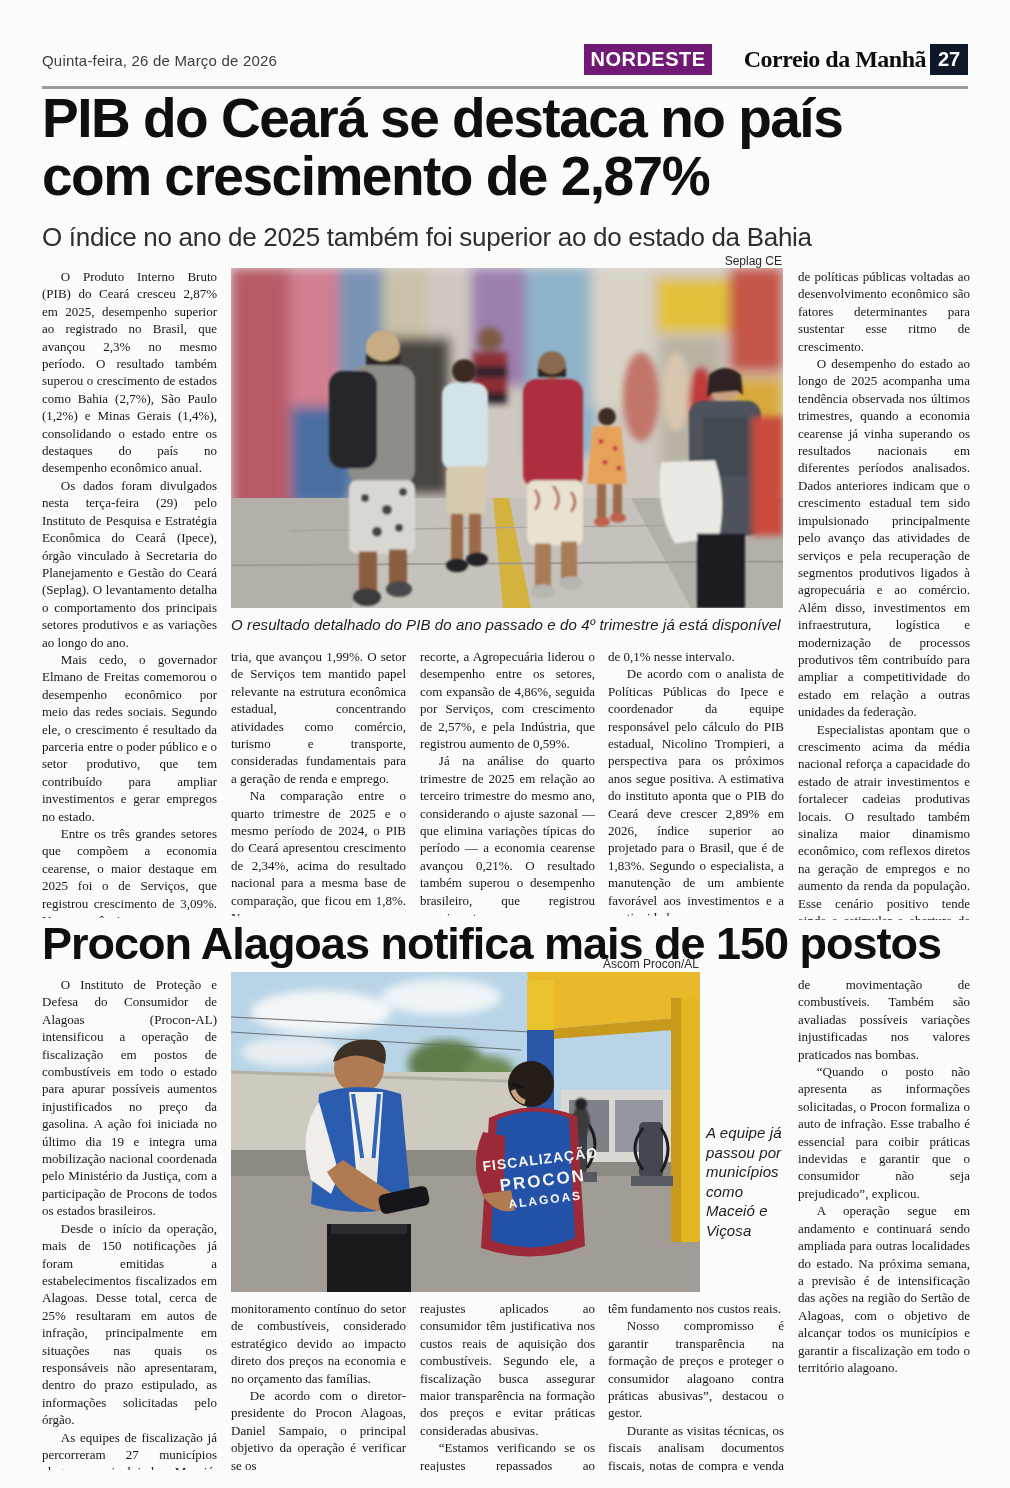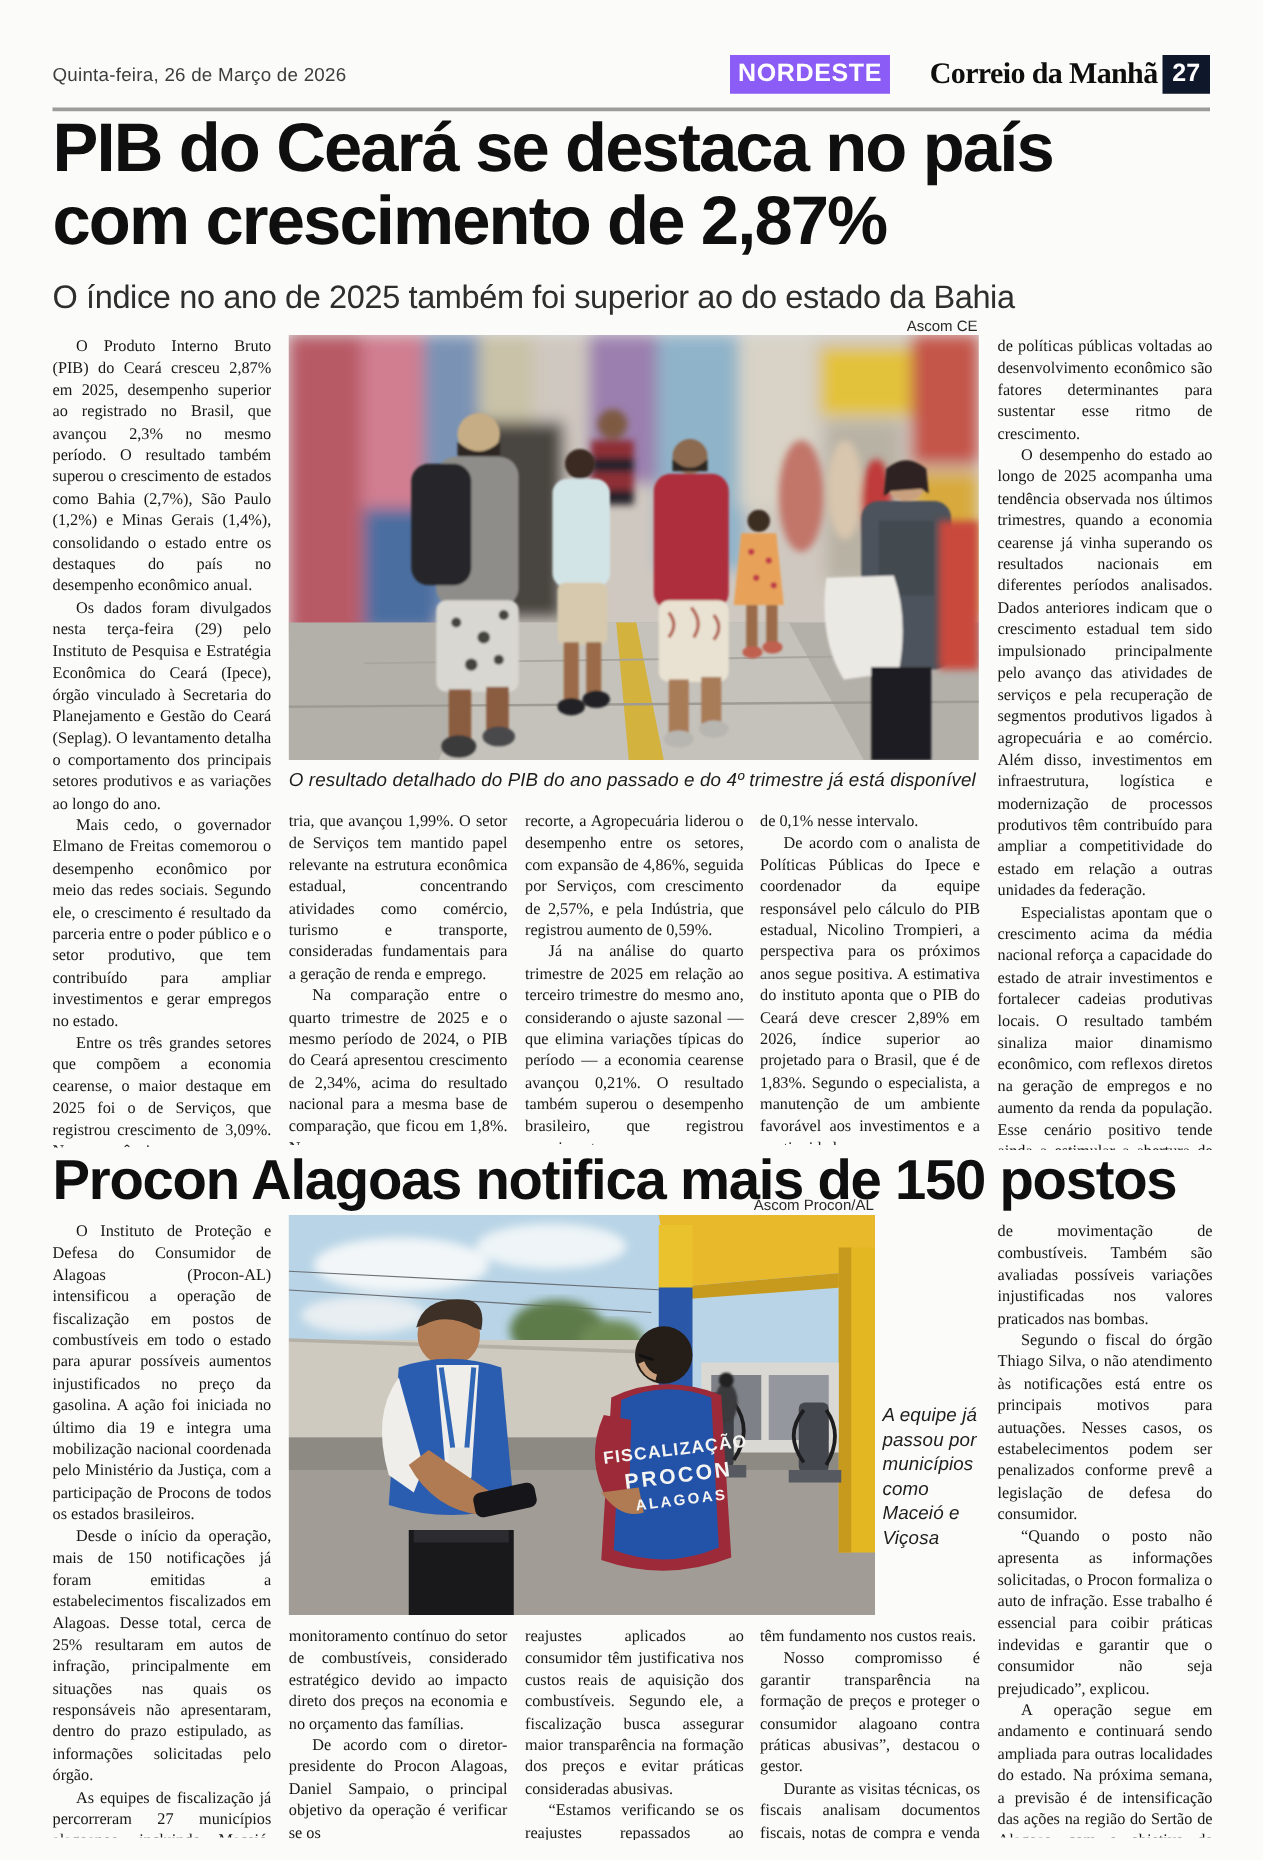--- a/index.html
+++ b/index.html
@@ -1,21 +1,21 @@
 <!DOCTYPE html>
 <html lang="pt"><head>
 <meta charset="utf-8">
 <style>
   html,body{margin:0;padding:0;}
   body{width:1010px;height:1488px;position:relative;background:#fbfbfa;overflow:hidden;
        font-family:"Liberation Sans",sans-serif;}
   .abs{position:absolute;}
   
   .date{left:42px;top:52px;font-size:15px;color:#3d3d3d;letter-spacing:.2px;}
-  .section-badge{left:584px;top:44px;width:128px;height:31px;background:#8b5cf6;color:#fff;
+  .section-badge{left:584px;top:44px;width:128px;height:31px;background:#701a75;color:#fff;
        font-weight:bold;font-size:20px;letter-spacing:.5px;display:flex;align-items:center;justify-content:center;}
   .masthead{left:722px;top:46px;width:204px;text-align:right;font-family:"Liberation Serif",serif;
        font-weight:bold;font-size:24px;color:#0e0e0e;letter-spacing:-.5px;}
   .pagenum{left:930px;top:44px;width:38px;height:31px;background:#0f172a;color:#fff;font-weight:bold;
        font-size:20px;display:flex;align-items:center;justify-content:center;}
   .rule{left:42px;top:86px;width:926px;height:3px;background:#9c9c9c;}
   
   .headline1{left:42px;top:90px;width:910px;font-size:55px;line-height:1.05;font-weight:bold;
        color:#0f0f0f;letter-spacing:-1.5px;}
   .subtitle1{left:42px;top:222px;width:920px;font-size:26px;color:#2e2e2e;letter-spacing:-.3px;}
@@ -53,21 +53,21 @@
 <div class="page">
 
   <div class="abs date">Quinta-feira, 26 de Março de 2026</div>
   <div class="abs section-badge">NORDESTE</div>
   <div class="abs masthead">Correio da Manhã</div>
   <div class="abs pagenum">27</div>
   <div class="abs rule"></div>
 
   <div class="abs headline1">PIB do Ceará se destaca no país com crescimento de 2,87%</div>
   <div class="abs subtitle1">O índice no ano de 2025 também foi superior ao do estado da Bahia</div>
-  <div class="abs credit credit1">Ascom CE</div>
+  <div class="abs credit credit1">Seplag CE</div>
 
   <svg class="abs photo photo1" viewBox="0 0 552 343" preserveAspectRatio="none">
     <defs>
       <filter id="b6">
           <feGaussianBlur stdDeviation="6"></feGaussianBlur>
         </filter>
       <filter id="b3">
           <feGaussianBlur stdDeviation="3"></feGaussianBlur>
         </filter>
       <filter id="b1">
@@ -289,18 +289,17 @@
       <p class="cont">reajustes aplicados ao consumidor têm justificativa nos custos reais de aquisição dos combustíveis. Segundo ele, a fiscalização busca assegurar maior transparência na formação dos preços e evitar práticas consideradas abusivas.</p>
       <p>“Estamos verificando se os reajustes repassados ao consumidor</p>
     </div>
   <div class="abs col a2c4">
       <p class="cont">têm fundamento nos custos reais.</p>
       <p>Nosso compromisso é garantir transparência na formação de preços e proteger o consumidor alagoano contra práticas abusivas”, destacou o gestor.</p>
       <p>Durante as visitas técnicas, os fiscais analisam documentos fiscais, notas de compra e venda e registros</p>
     </div>
   <div class="abs col a2c5">
       <p class="cont">de movimentação de combustíveis. Também são avaliadas possíveis variações injustificadas nos valores praticados nas bombas.</p>
-      <p>Segundo o fiscal do órgão Thiago Silva, o não atendimento às notificações está entre os principais motivos para autuações. Nesses casos, os estabelecimentos podem ser penalizados conforme prevê a legislação de defesa do consumidor.</p>
       <p>“Quando o posto não apresenta as informações solicitadas, o Procon formaliza o auto de infração. Esse trabalho é essencial para coibir práticas indevidas e garantir que o consumidor não seja prejudicado”, explicou.</p>
       <p>A operação segue em andamento e continuará sendo ampliada para outras localidades do estado. Na próxima semana, a previsão é de intensificação das ações na região do Sertão de Alagoas, com o objetivo de alcançar todos os municípios e garantir a fiscalização em todo o território alagoano.</p>
     </div>
 
 </div>
 
 </body></html>

